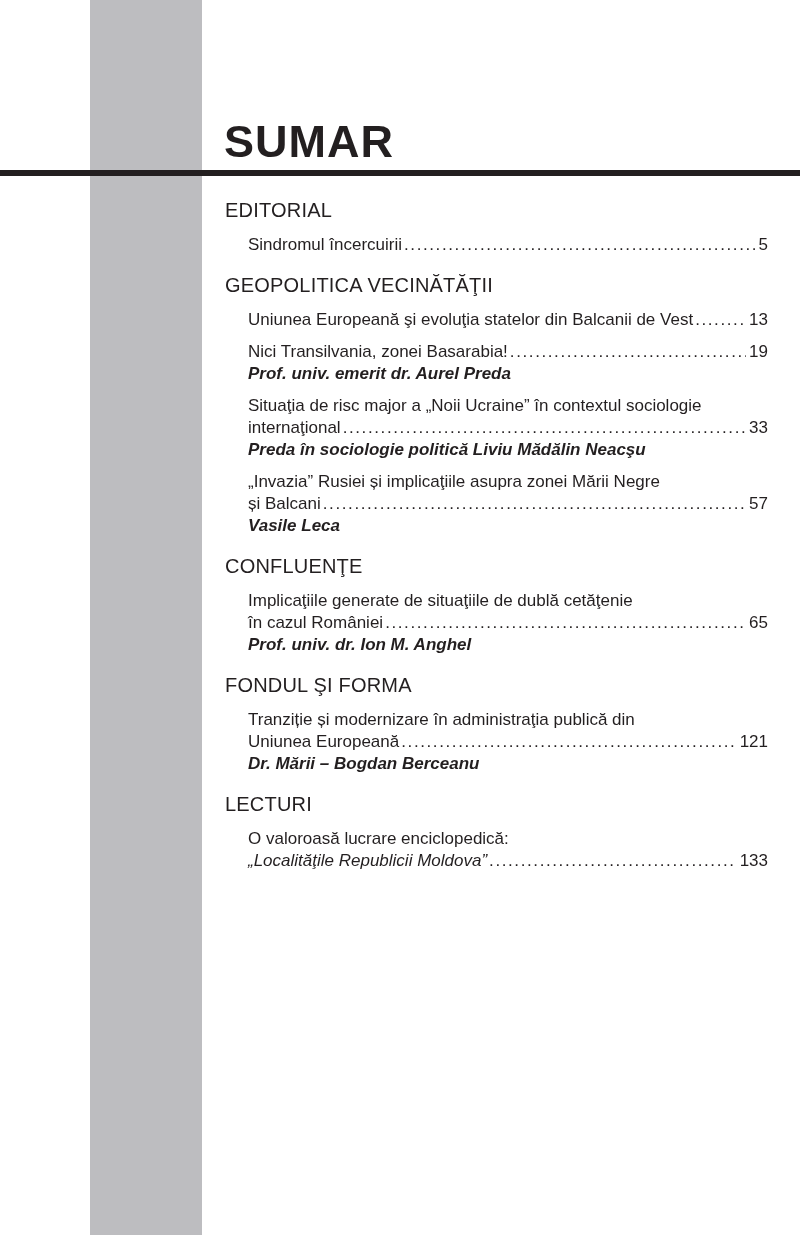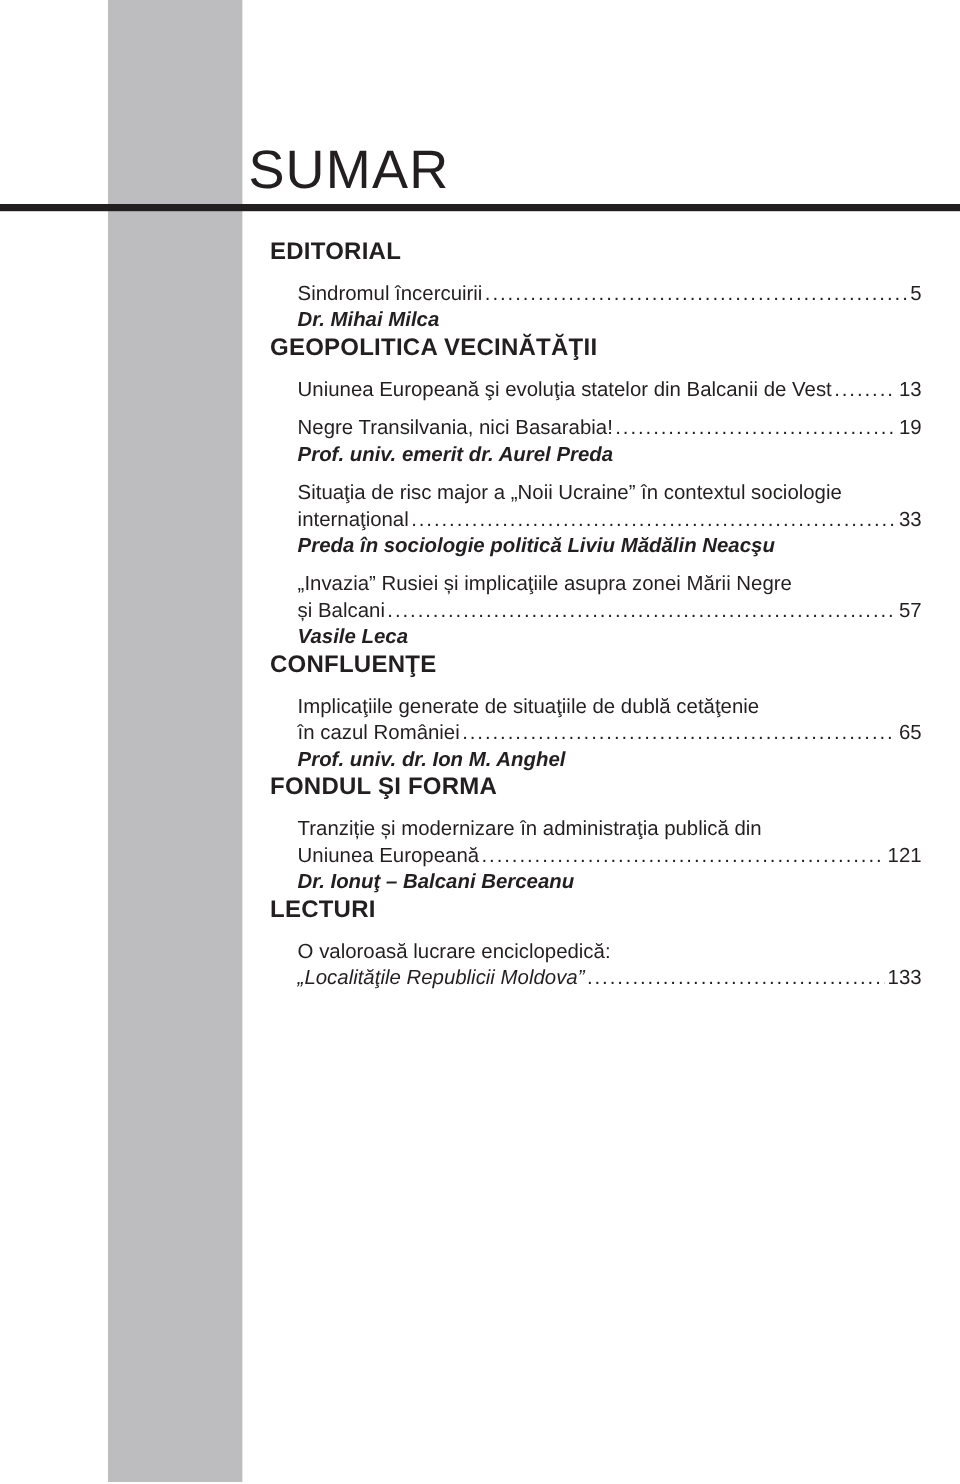--- a/index.html
+++ b/index.html
@@ -16,36 +16,36 @@
     width: 112px; height: 1235px;
     background: var(--stripe, #bdbdc0);
   }
   .header-rule {
     position: absolute; left: 0; top: 170px;
     width: 800px; height: 6px;
     background: var(--text, #231f20);
     z-index: 2;
   }
   .page-title {
-    position: absolute; left: 207px; top: 119px;
+    position: absolute; left: 224px; top: 119px;
     margin: 0;
     font-size: 45px; line-height: 45px;
-    font-weight: normal; letter-spacing: 1px;
+    font-weight: bold; letter-spacing: 1px;
     z-index: 3;
   }
   .content {
     position: absolute; left: 225px; top: 198px;
     width: 543px;
   }
-  .toc-section { }
+  .toc-section { margin-top: 17px; }
   .toc-section:first-child { margin-top: 0; }
   .toc-heading {
     margin: 0 0 12px 0;
     font-size: 20px; line-height: 24px;
-    font-weight: bold; letter-spacing: 0.2px;
+    font-weight: normal; letter-spacing: 0.2px;
   }
   .toc-entry {
     margin-top: 10px;
     padding-left: 23px;
     font-size: 17px; line-height: 22px;
   }
   .toc-line { display: flex; align-items: baseline; }
   .toc-text { white-space: nowrap; flex-shrink: 0; text-align: right; }
   .toc-text.italic { font-style: italic; }
   .leader {
@@ -68,35 +68,34 @@
 <main class="content">
   <div>
       <section class="toc-section">
         <h2 class="toc-heading">EDITORIAL</h2>
         <div class="toc-entry">
           <div class="toc-line">
             <span class="toc-text">Sindromul încercuirii</span>
             <span class="leader">....................................................................................................................................................................................</span>
             <span class="pagenum">5</span>
           </div>
-          <div class="toc-author">Dr. Mihai Milca</div>
         </div>
       </section>
       <section class="toc-section">
         <h2 class="toc-heading">GEOPOLITICA VECINĂTĂŢII</h2>
         <div class="toc-entry">
           <div class="toc-line">
             <span class="toc-text">Uniunea Europeană şi evoluţia statelor din Balcanii de Vest</span>
             <span class="leader">....................................................................................................................................................................................</span>
             <span class="pagenum">13</span>
           </div>
         </div>
         <div class="toc-entry">
           <div class="toc-line">
-            <span class="toc-text">Negre Transilvania, nici Basarabia!</span>
+            <span class="toc-text">Nici Transilvania, zonei Basarabia!</span>
             <span class="leader">....................................................................................................................................................................................</span>
             <span class="pagenum">19</span>
           </div>
           <div class="toc-author">Prof. univ. emerit dr. Aurel Preda</div>
         </div>
         <div class="toc-entry">
           <div class="toc-line">
             <span class="toc-text">Situaţia de risc major a „Noii Ucraine” în contextul sociologie</span>
           </div>
           <div class="toc-line">
@@ -136,21 +135,21 @@
         <h2 class="toc-heading">FONDUL ŞI FORMA</h2>
         <div class="toc-entry">
           <div class="toc-line">
             <span class="toc-text">Tranziție și modernizare în administraţia publică din</span>
           </div>
           <div class="toc-line">
             <span class="toc-text">Uniunea Europeană</span>
             <span class="leader">....................................................................................................................................................................................</span>
             <span class="pagenum">121</span>
           </div>
-          <div class="toc-author">Dr. Ionuţ – Balcani Berceanu</div>
+          <div class="toc-author">Dr. Mării – Bogdan Berceanu</div>
         </div>
       </section>
       <section class="toc-section">
         <h2 class="toc-heading">LECTURI</h2>
         <div class="toc-entry">
           <div class="toc-line">
             <span class="toc-text">O valoroasă lucrare enciclopedică:</span>
           </div>
           <div class="toc-line">
             <span class="toc-text italic">„Localităţile Republicii Moldova”</span>

